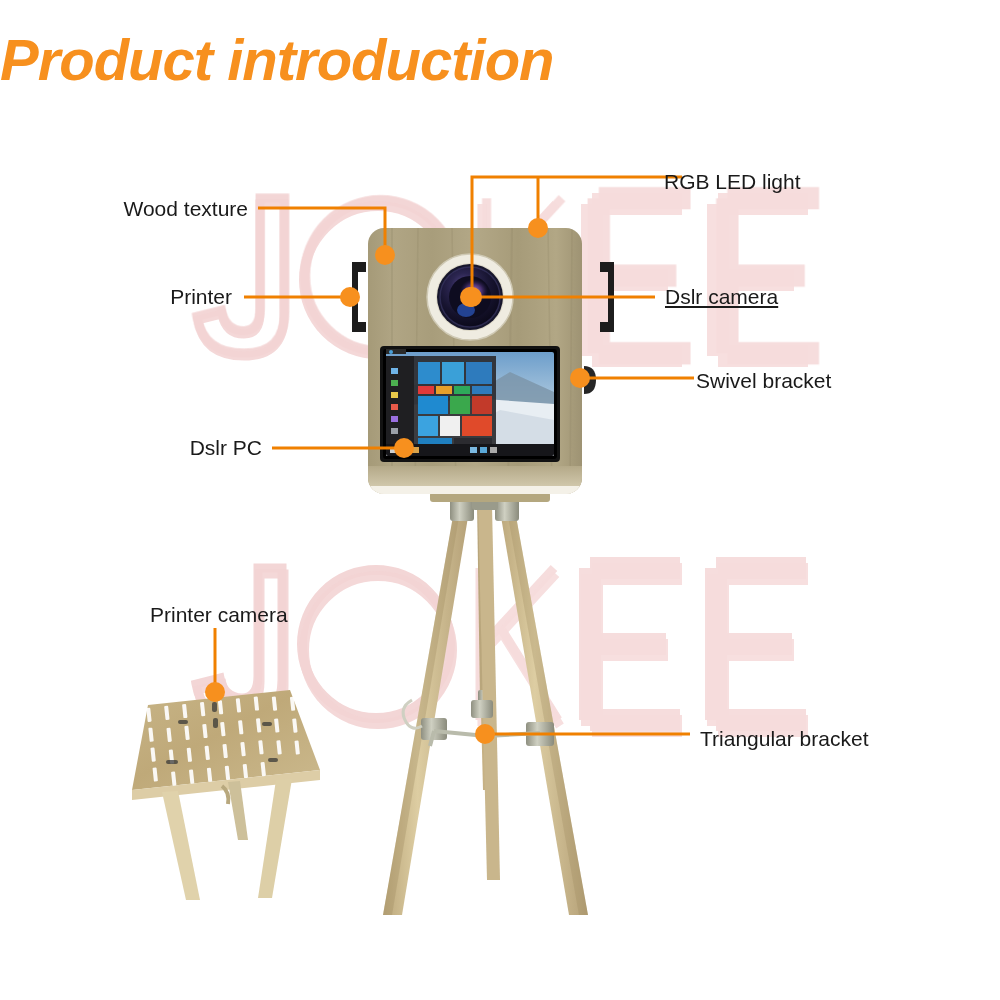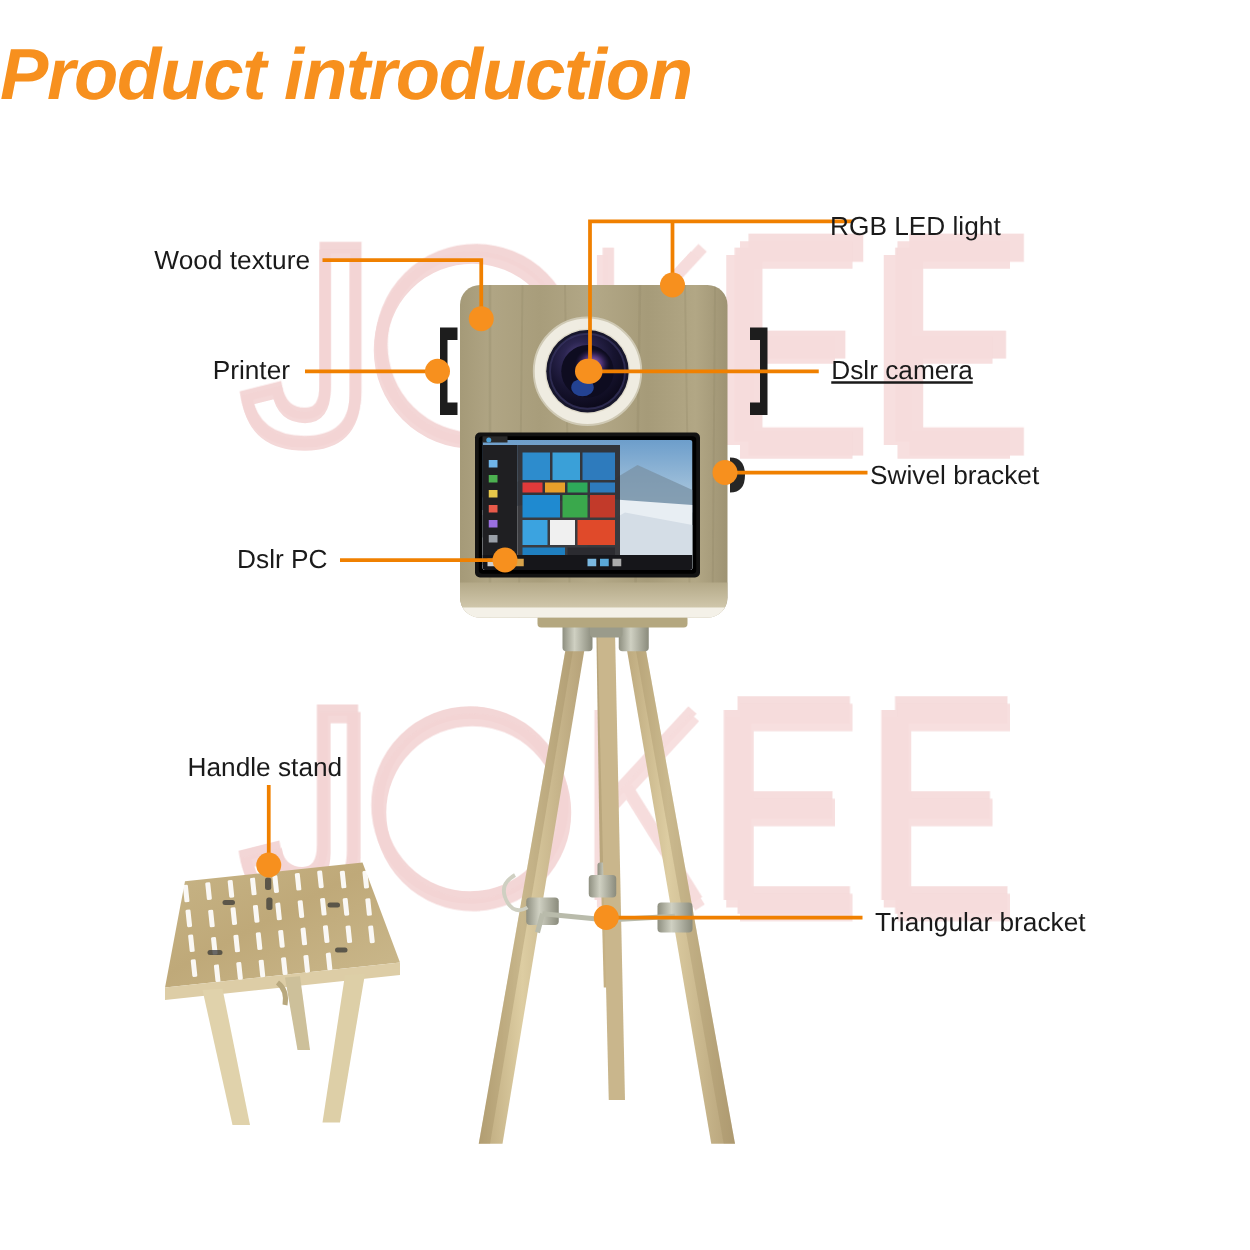--- a/index.html
+++ b/index.html
@@ -380,21 +380,21 @@
     </g>
   </svg>
 
   <div class="callouts">
     <div class="callout-label right-align" style="left:248px; top:198px;">Wood texture</div>
 
     <div class="callout-label right-align" style="left:232px; top:286px;">Printer</div>
 
     <div class="callout-label right-align" style="left:262px; top:437px;">Dslr PC</div>
 
-    <div class="callout-label" style="left:150px; top:604px;">Handle stand</div>
+    <div class="callout-label" style="left:150px; top:604px;">Printer camera</div>
 
     <div class="callout-label" style="left:652px; top:171px;margin-left:12px;">RGB LED light</div>
 
     <div class="callout-label" style="left:665px; top:286px;text-decoration:underline;">Dslr camera</div>
 
     <div class="callout-label" style="left:696px; top:370px;">Swivel bracket</div>
 
     <div class="callout-label" style="left:700px; top:728px;">Triangular bracket</div>
   </div>
 

